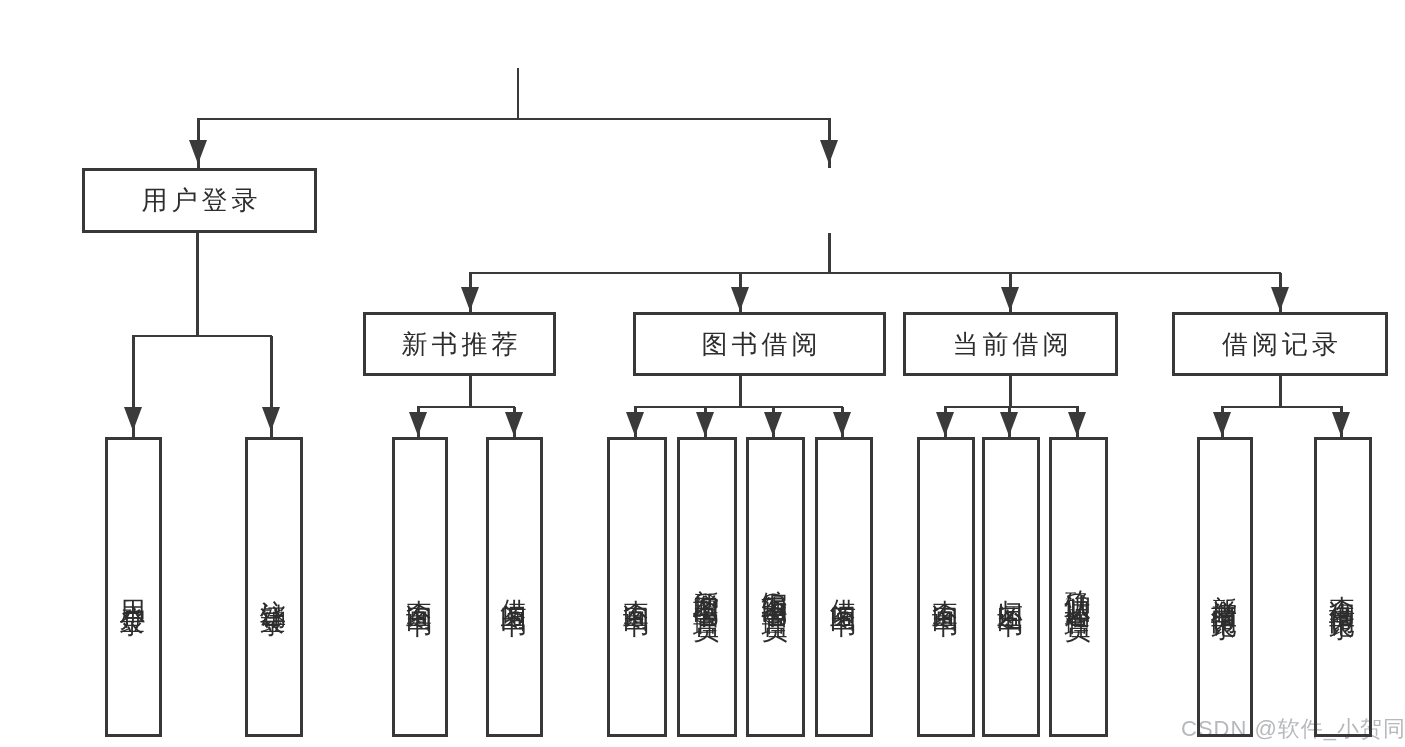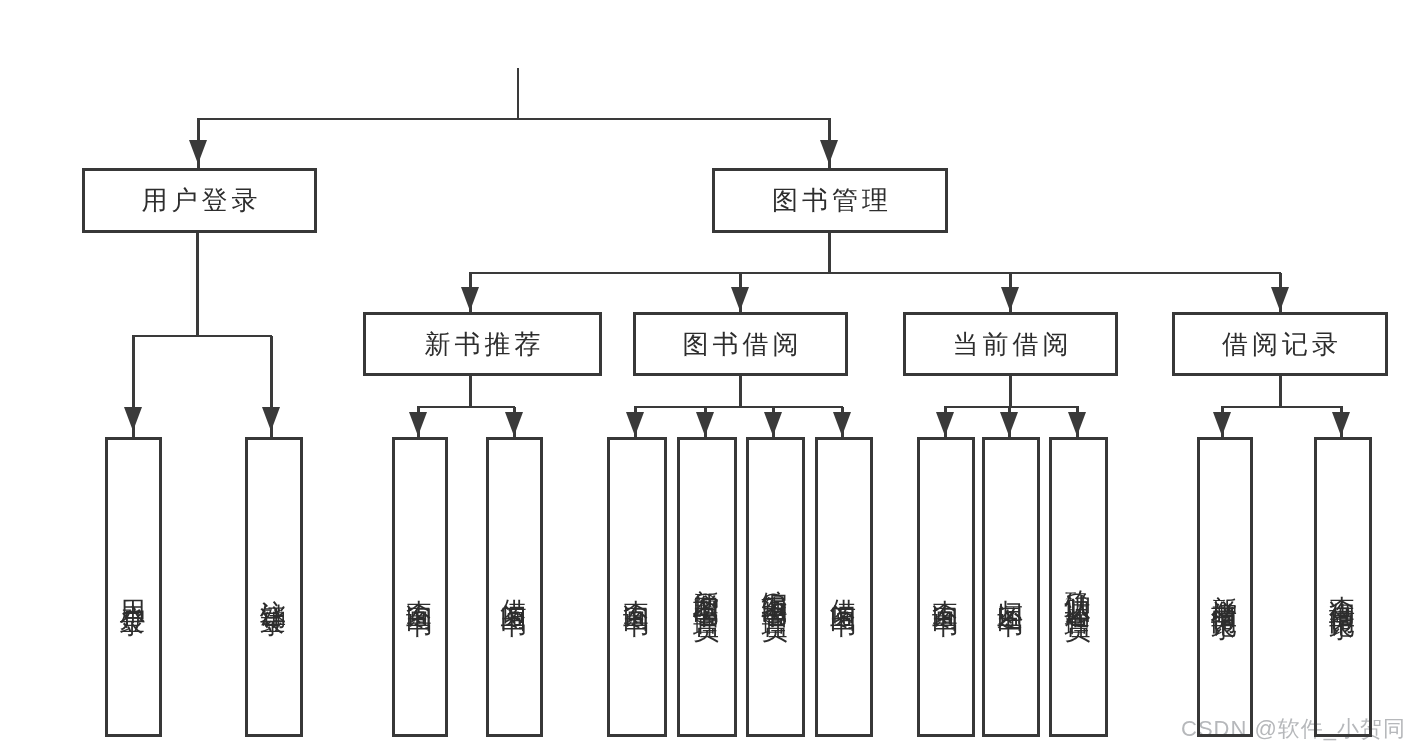--- a/index.html
+++ b/index.html
@@ -100,28 +100,25 @@
   <div class="line" style="left:1221px;top:405.5px;width:122px;height:2.5px"></div>
   <div class="line" style="left:1221px;top:407px;width:2.5px;height:30px"></div>
   <div class="ah" style="left:1213px;top:412px"></div>
   <div class="line" style="left:1340px;top:407px;width:2.5px;height:30px"></div>
   <div class="ah" style="left:1332px;top:412px"></div>
 
 
   <div class="hbox" style="left:82px;top:168px;width:235px;height:65px">
     <span>用户登录</span>
   </div>
-  <div class="hbox" style="left:712px;top:168px;width:236px;height:65px">
-    <span>图书管理</span>
-  </div>
 
-  <div class="hbox" style="left:363px;top:312px;width:239px;height:64px">
+  <div class="hbox" style="left:363px;top:312px;width:193px;height:64px">
     <span>新书推荐</span>
   </div>
-  <div class="hbox" style="left:633px;top:312px;width:215px;height:64px">
+  <div class="hbox" style="left:633px;top:312px;width:253px;height:64px">
     <span>图书借阅</span>
   </div>
   <div class="hbox" style="left:903px;top:312px;width:215px;height:64px">
     <span>当前借阅</span>
   </div>
   <div class="hbox" style="left:1172px;top:312px;width:216px;height:64px">
     <span>借阅记录</span>
   </div>
 
   <div class="vbox" style="left:105px;top:437px;width:57px;height:300px">

